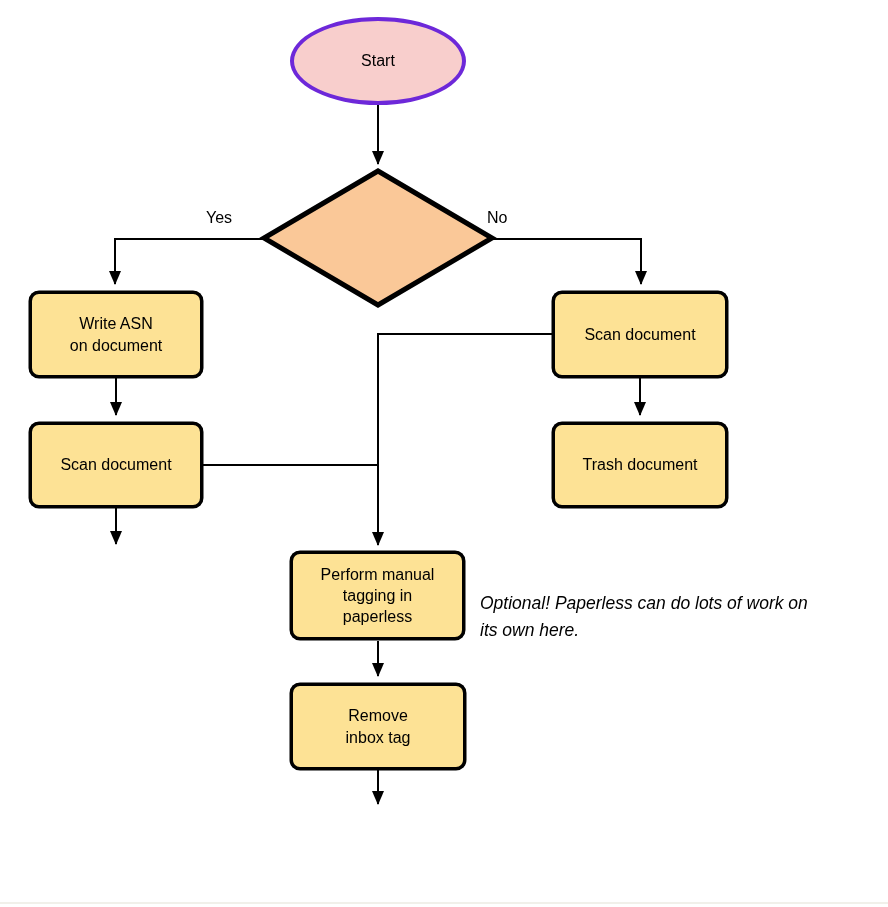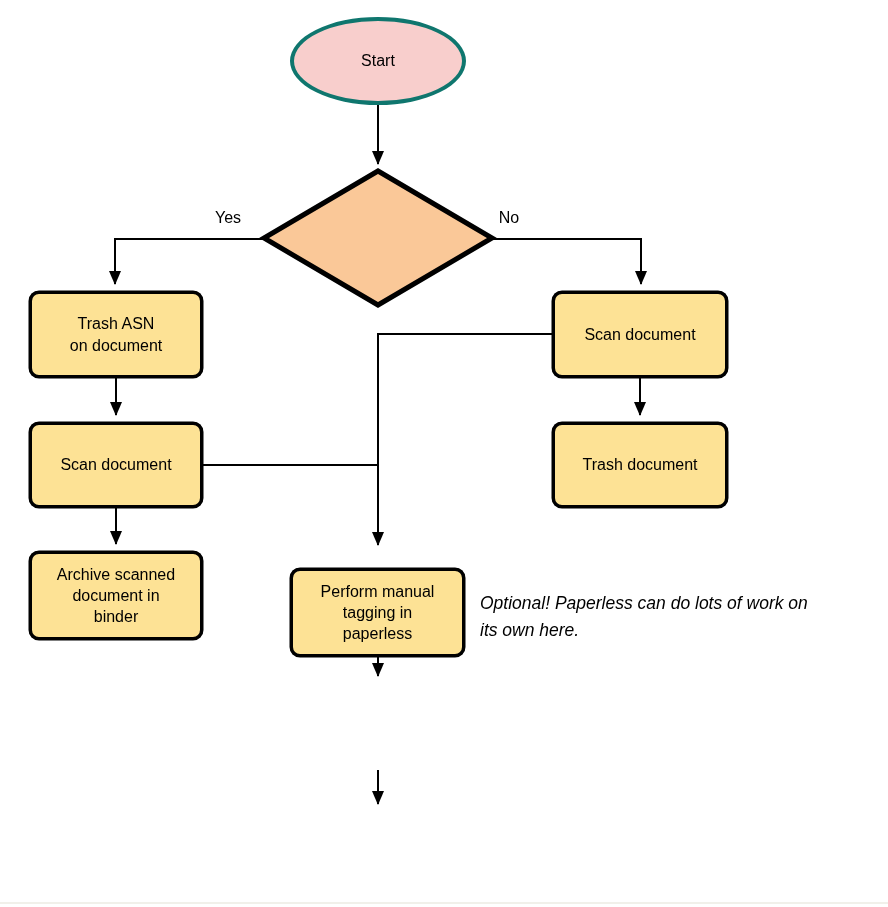--- a/index.html
+++ b/index.html
@@ -23,29 +23,29 @@
     white-space: pre-line;
   }
   .process {
     background: #FDE295;
     border: 3px solid #000;
     border-radius: 10px;
     box-shadow: 0 0 0 0.5px #000;
   }
   .terminal {
     background: #F8CECC;
-    border: 4px solid #0f766e;
+    border: 4px solid #6d28d9;
     border-radius: 50%;
   }
   .decision-label { background: transparent; }
   .edge-label {
     position: absolute;
     font-size: 16px;
     color: #000;
-    text-align: center;
+    text-align: left;
   }
   .annotation {
     position: absolute;
     left: 480px; top: 590px;
     width: 412px;
     font-size: 17.5px;
     font-style: italic;
     line-height: 1.52;
     color: #000;
     white-space: pre-line;
@@ -58,21 +58,21 @@
   }
 
   
   #n-start      { left: 290px; top: 17px;  width: 176px; height: 88px; }
   #n-decision   { left: 298px; top: 208px; width: 160px; height: 60px; }
   #n-write-asn  { left: 29px;  top: 291px; width: 174px; height: 87px; }
   #n-scan-left  { left: 29px;  top: 422px; width: 174px; height: 86px; }
   #n-archive    { left: 29px;  top: 551px; width: 174px; height: 89px; }
   #n-scan-right { left: 552px; top: 291px; width: 176px; height: 87px; }
   #n-trash      { left: 552px; top: 422px; width: 176px; height: 86px; }
-  #n-perform    { left: 290px; top: 568px; width: 175px; height: 89px; }
+  #n-perform    { left: 290px; top: 551px; width: 175px; height: 89px; }
   #n-remove     { left: 290px; top: 683px; width: 176px; height: 87px; }
   #n-end        { left: 290px; top: 811px; width: 176px; height: 89px; }
   #lbl-yes      { left: 206px; top: 209px; width: 44px; }
   #lbl-no       { left: 487px; top: 209px; width: 44px; }
 </style>
 </head>
 <body>
 
 <div class="stage">
 
@@ -106,37 +106,36 @@
     <path d="M378,770 V804" fill="none" stroke="#000" stroke-width="2" marker-end="url(#arrow)"></path>
   </svg>
 
   <div id="n-start" class="node terminal">Start</div>
 
 
   <div id="lbl-yes" class="edge-label">Yes</div>
 
   <div id="lbl-no" class="edge-label">No</div>
 
-  <div id="n-write-asn" class="node process">Trash ASN
+  <div id="n-write-asn" class="node process">Write ASN
 on document</div>
 
   <div id="n-scan-left" class="node process">Scan document</div>
 
-  <div id="n-archive" class="node process">Archive scanned
-document in
-binder</div>
 
   <div id="n-scan-right" class="node process">Scan document</div>
 
   <div id="n-trash" class="node process">Trash document</div>
 
   <div id="n-perform" class="node process">Perform manual
 tagging in
 paperless</div>
 
+  <div id="n-remove" class="node process">Remove
+inbox tag</div>
 
 
   <div class="annotation">Optional! Paperless can do lots of work on
 its own here.</div>
 
   <div class="bottom-rule"></div>
 
 </div>
 
 </body></html>

